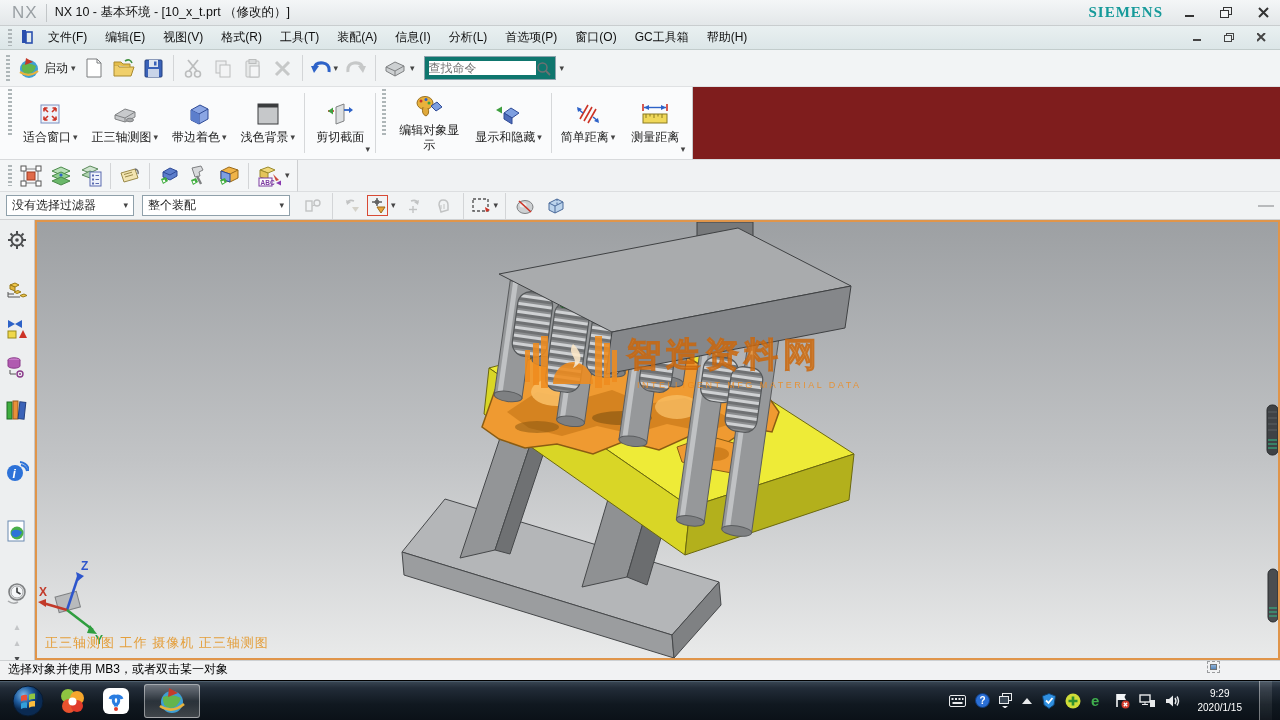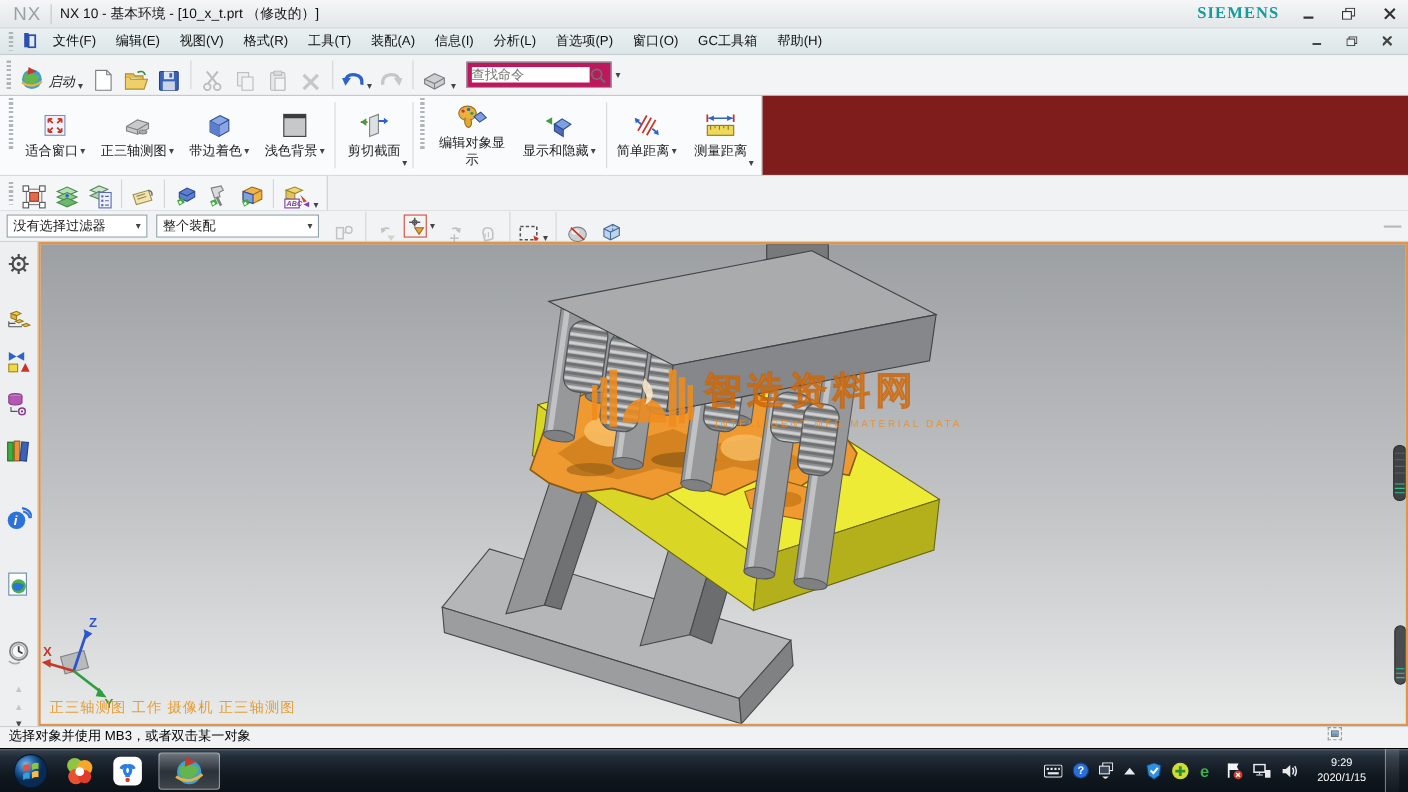--- a/index.html
+++ b/index.html
@@ -18,25 +18,25 @@
   .winbtn svg { display:block; }
 
   
   .menubar { height:24px; background:linear-gradient(#e9f0f1,#dce6e8); border-bottom:1px solid #c2cccc; display:flex; align-items:center; padding:0 4px; flex:0 0 24px; }
   .grip { width:4px; height:70%; margin:0 4px; background:repeating-linear-gradient(180deg,#aeb6b8 0 2px,transparent 2px 4px); }
   .menu-item { padding:3px 9px; color:#111; }
   .menubar .right { margin-left:auto; display:flex; gap:10px; padding-right:4px; }
 
   
   .tb1 { height:37px; background:#f2f4f5; border-bottom:1px solid #dfe1e3; display:flex; align-items:center; padding:0 2px; flex:0 0 37px; }
-  .ibtn { height:30px; min-width:30px; display:flex; align-items:flex-end; justify-content:center; gap:3px; padding:0 3px;font-style:italic; }
+  .ibtn { height:30px; min-width:30px; display:flex; align-items:center; justify-content:center; gap:3px; padding:0 3px; }
   .dis { opacity:.42; filter:grayscale(.8); }
   .caret { font-size:9px; color:#444; line-height:1; }
   .vsep { width:1px; height:26px; background:#d3d5d7; margin:0 4px; }
-  .search-wrap { display:flex; align-items:center; border:1px solid #8fa3ad; background:#be185d; height:24px; width:132px; margin-left:6px; padding:0 4px; }
+  .search-wrap { display:flex; align-items:center; border:1px solid #8fa3ad; background:#0f766e; height:24px; width:132px; margin-left:6px; padding:0 4px; }
   .search-wrap input { border:none; outline:none; flex:1; font-size:12px; width:90px; font-family:inherit; }
 
   
   .tb2 { height:73px; background:#7f1d1d; display:flex; align-items:stretch; flex:0 0 73px; }
   .tb2-panel { display:flex; align-items:stretch; background:#fafbfc; border-right:1px solid #c9cbcd; border-bottom:1px solid #d8dadc; padding:2px 4px; }
   .bigbtn { display:flex; flex-direction:column; align-items:center; justify-content:center; gap:3px; padding:2px 7px; position:relative; min-width:66px; }
   .bigbtn .lbl { font-size:12px; color:#222; text-align:center; line-height:1.25; display:flex; align-items:center; gap:2px; }
   .bigbtn .lbl.wrap { width:64px; display:block; }
   .bigbtn .corner-caret { position:absolute; right:3px; bottom:3px; font-size:9px; color:#444; }
   .vsep2 { width:1px; background:#d6d8da; margin:4px 2px; }
@@ -56,21 +56,21 @@
 
   
   .main { flex:1; display:flex; min-height:0; }
   .resbar { width:35px; background:#edeff0; border-right:1px solid #c6c8ca; display:flex; flex-direction:column; align-items:center; padding-top:10px; flex:0 0 35px; }
   .resbar .ric { margin-bottom:16px; width:24px; height:24px; display:flex; align-items:center; justify-content:center; }
   .resbar .spacer { flex:1; }
   .resbar .arr { margin-bottom:6px; line-height:1; font-size:10px; }
 
   .viewport { flex:1; position:relative; border:2px solid #e0954a; background:linear-gradient(#9da0a3,#c2c4c6 55%,#e9eaea); overflow:hidden; }
   .scene { position:absolute; inset:0; width:100%; height:100%; }
-  .watermark { position:absolute; left:501px; top:108px; display:flex; align-items:center; gap:10px; opacity:.88; pointer-events:none; }
+  .watermark { position:absolute; left:488px; top:108px; display:flex; align-items:center; gap:10px; opacity:.88; pointer-events:none; }
   .wm-text { display:flex; flex-direction:column; }
   .wm-title { font-size:34px; font-weight:bold; color:rgba(238,138,30,.8); letter-spacing:5px; -webkit-text-stroke:1px rgba(200,100,10,.9); }
   .wm-sub { font-size:9px; color:rgba(238,138,30,.95); letter-spacing:2.5px; margin-top:2px;margin-left:10px; }
   .viewlabels { position:absolute; left:8px; bottom:6px; color:#e49f3c; font-size:13px; letter-spacing:1px; }
 
   
   .statusbar { height:20px; background:#f1f2f3; border-top:1px solid #cdd0d2; display:flex; align-items:flex-start; padding:0 8px; flex:0 0 20px; }
   .statusbar .msg { font-size:12px; color:#000; }
   .status-right { margin-left:auto; display:flex; align-items:center; padding-right:52px; }
   .miniwin { width:13px; height:12px; border:1px dashed #9a9c9e; display:flex; align-items:center; justify-content:center; }

